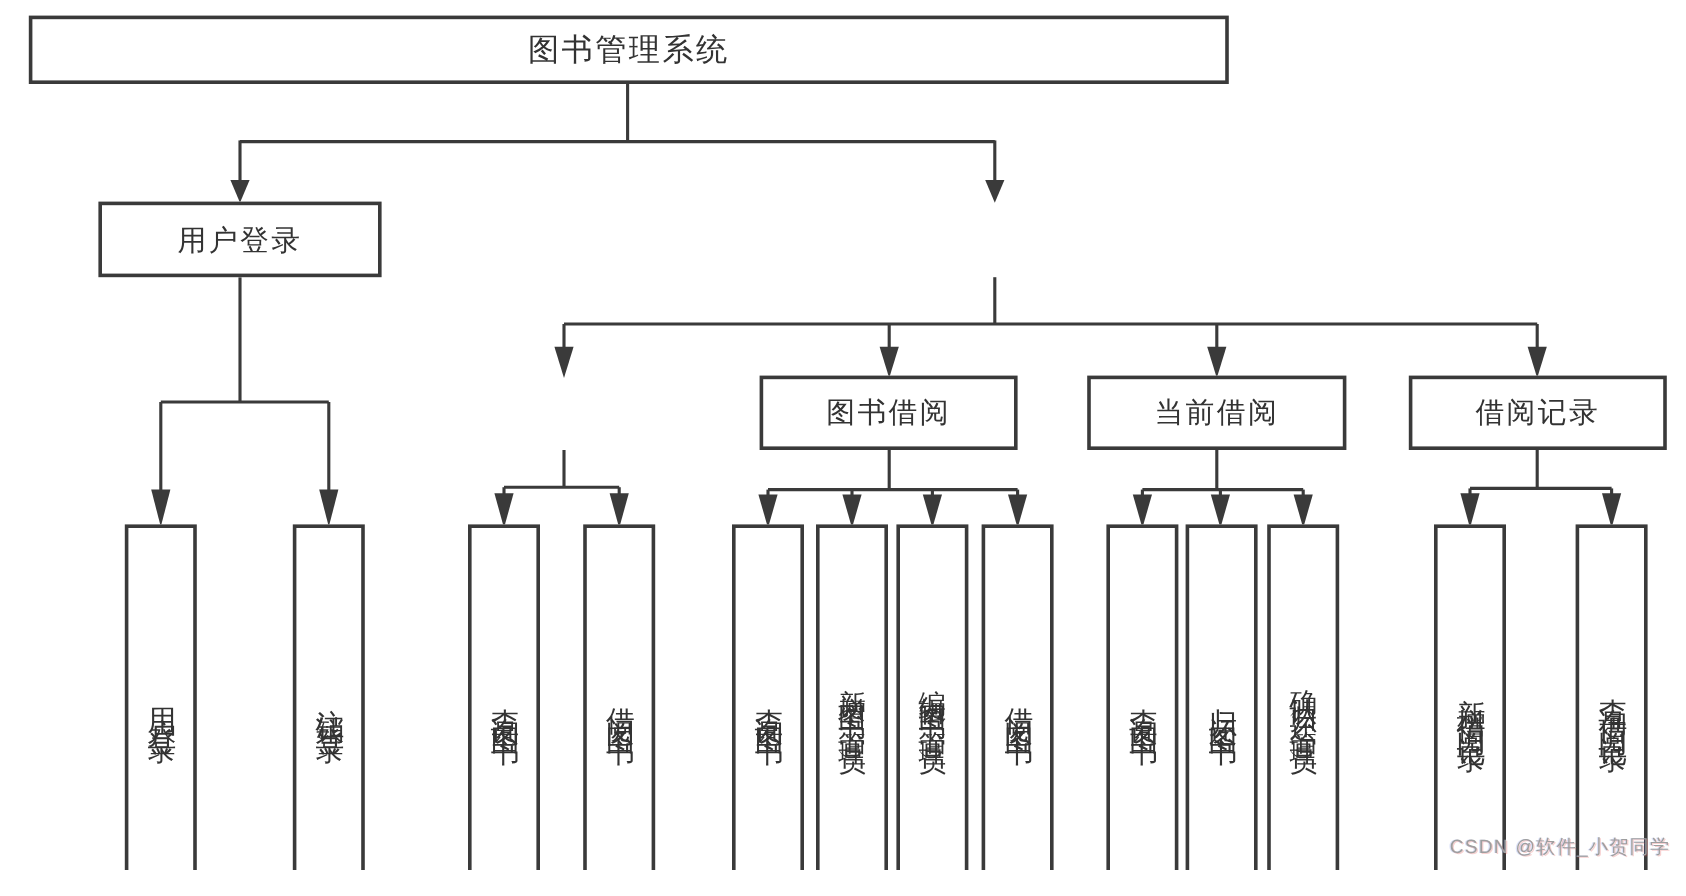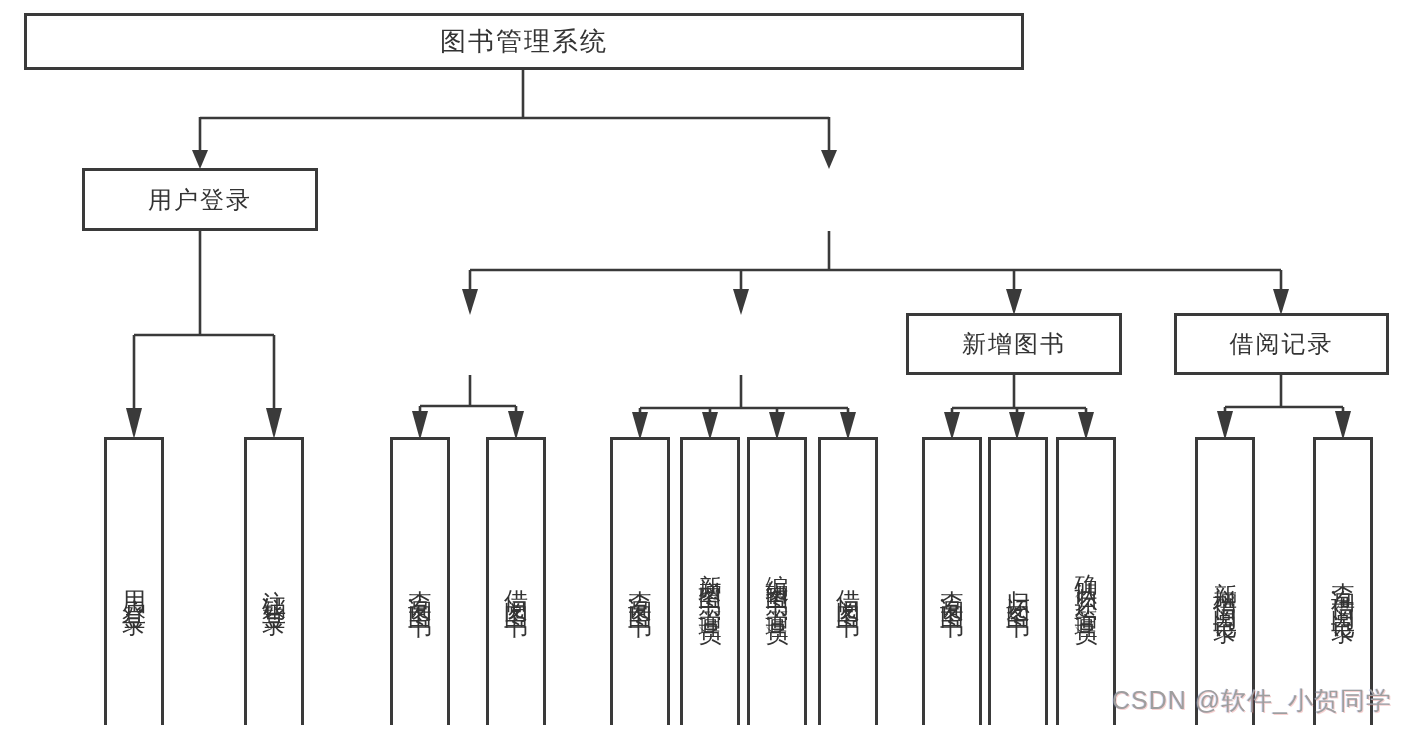--- a/index.html
+++ b/index.html
@@ -21,21 +21,21 @@
   }
   .node.h span{font-size:24px;letter-spacing:2px;white-space:nowrap}
   .node.title span{font-size:26px}
   .node.v span{
     writing-mode:vertical-rl;text-orientation:mixed;
     font-size:24px;letter-spacing:8px;line-height:1;white-space:nowrap;
   }
   .node.v.long span{letter-spacing:7px;font-size:23px}
   .watermark{
     position:absolute;right:13px;bottom:8px;z-index:5;
-    font-size:25px;letter-spacing:1px;color:var(--watermark);
+    font-size:16px;letter-spacing:1px;color:var(--watermark);
     text-shadow:1px 1px 0 rgba(228,90,90,.28),-1px 0 0 rgba(90,120,228,.22);
     white-space:nowrap;
   }
 </style>
 </head>
 <body>
 
 <div class="stage">
 
   <svg class="wires" width="1405" height="747" viewBox="0 0 1405 747">
@@ -101,22 +101,25 @@
   </svg>
 
   <div class="node h title" style="left:24px;top:13px;width:1000px;height:57px">
     <span>图书管理系统</span>
   </div>
 
   <div class="node h" style="left:82px;top:168px;width:236px;height:63px">
     <span>用户登录</span>
   </div>
 
+  <div class="node h" style="left:633px;top:313px;width:215px;height:62px">
+    <span>图书借阅</span>
+  </div>
   <div class="node h" style="left:906px;top:313px;width:216px;height:62px">
-    <span>新增图书</span>
+    <span>当前借阅</span>
   </div>
   <div class="node h" style="left:1174px;top:313px;width:215px;height:62px">
     <span>借阅记录</span>
   </div>
 
   <div class="node v" style="left:104px;top:437px;width:60px;height:300px">
     <span>用户登录</span>
   </div>
   <div class="node v" style="left:244px;top:437px;width:60px;height:300px">
     <span>注销登录</span>

